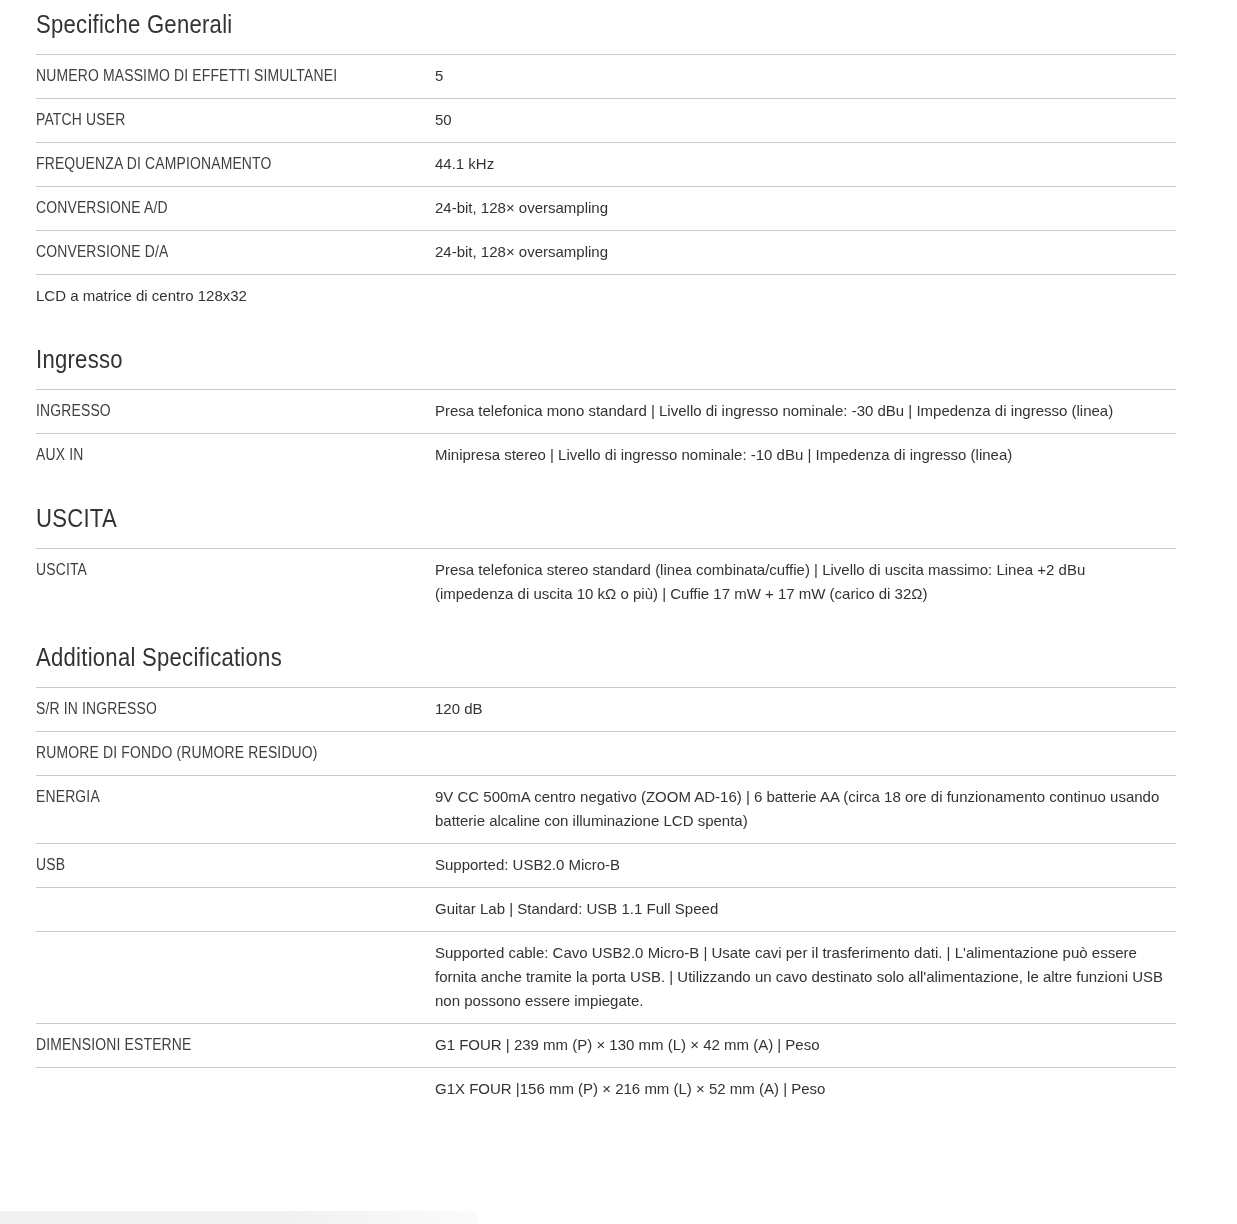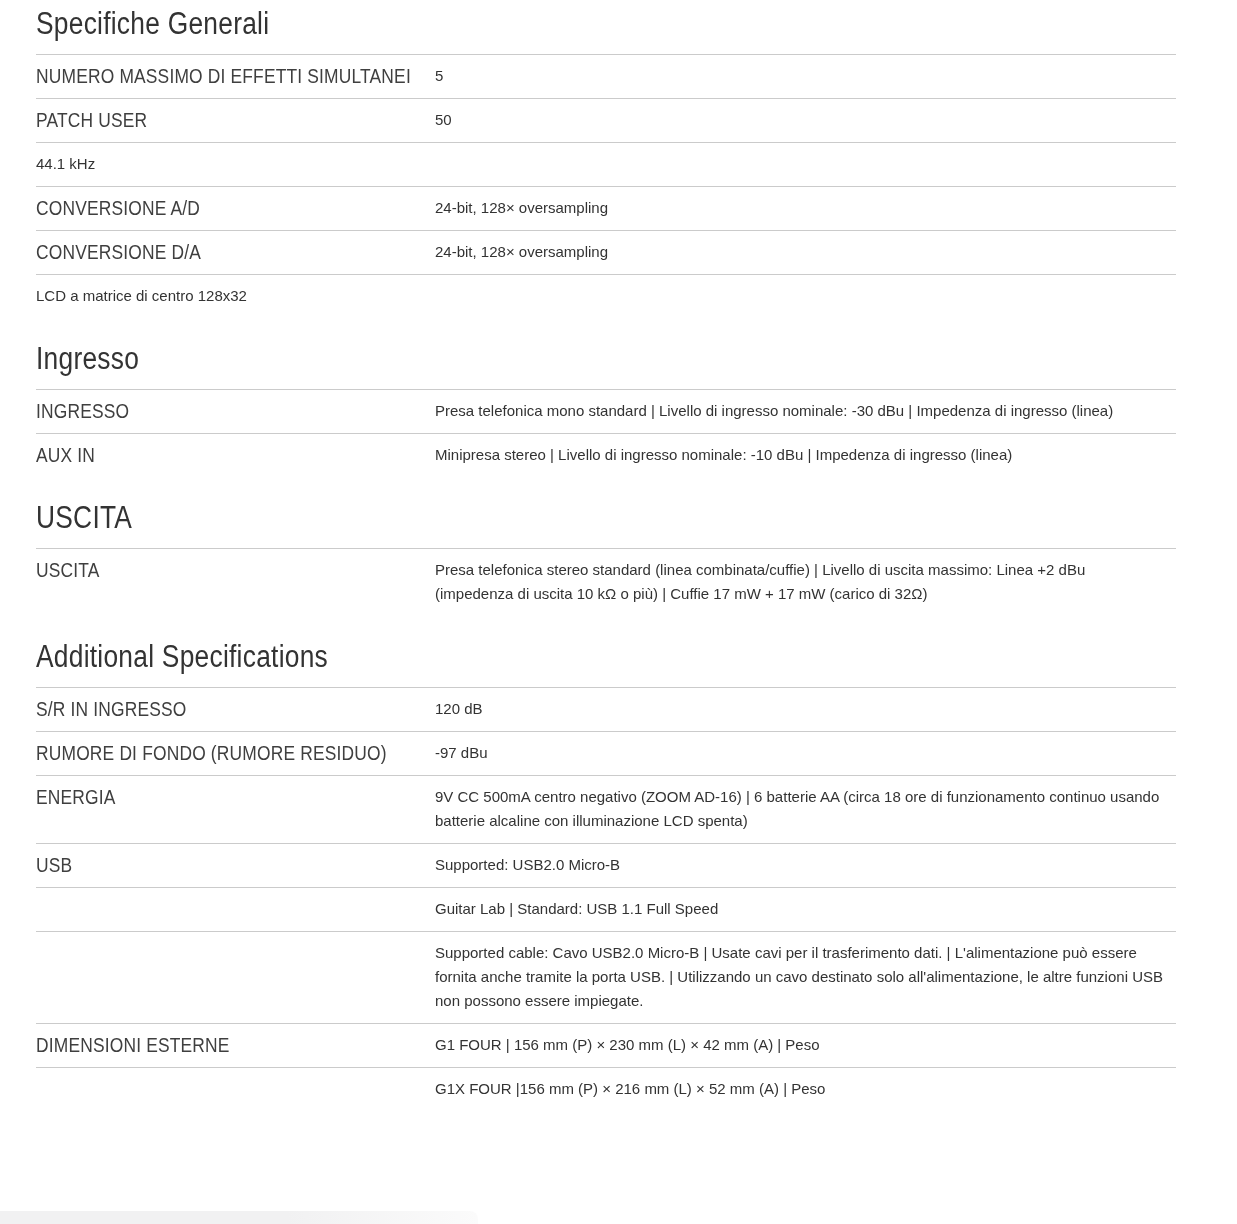--- a/index.html
+++ b/index.html
@@ -15,21 +15,21 @@
   }
   main {
     padding: 6px 61px 0 36px;
   }
   section { margin-top: 0; }
   section + section { margin-top: 23px; }
 
   h2 {
     font-weight: 500;
     color: var(--heading-color, #333);
-    font-size: 31px;
+    font-size: 26px;
     line-height: 36px;
     margin: 0 0 12px 0;
     letter-spacing: 0.3px;
   }
   
   .cond {
     display: inline-block;
     transform: scaleX(0.85);
     transform-origin: 0 50%;
     white-space: nowrap;
@@ -38,21 +38,21 @@
   .spec-table { width: 100%; }
   .subrow {
     display: grid;
     grid-template-columns: 399px 1fr;
     align-items: start;
     border-top: 1px solid var(--divider-color, #cbcbcb);
     padding: 9px 0 10px 0;
   }
   .label-cell {
     color: var(--label-color, #3f3f3f);
-    font-size: 20px;
+    font-size: 16px;
     line-height: 24px;
     letter-spacing: 0.2px;
   }
   .label-cell .cond { transform: scaleX(0.87); }
   .value-cell {
     color: var(--value-color, #333);
     font-size: 15px;
     line-height: 24px;
     padding-right: 10px;
   }
@@ -78,20 +78,21 @@
     <div class="label-cell"><span class="cond">NUMERO MASSIMO DI EFFETTI SIMULTANEI</span></div>
     <div class="value-cell">5</div>
   </div>
 
   <div class="subrow">
     <div class="label-cell"><span class="cond">PATCH USER</span></div>
     <div class="value-cell">50</div>
   </div>
 
   <div class="subrow">
+    <div class="label-cell"><span class="cond">FREQUENZA DI CAMPIONAMENTO</span></div>
     <div class="value-cell">44.1 kHz</div>
   </div>
 
   <div class="subrow">
     <div class="label-cell"><span class="cond">CONVERSIONE A/D</span></div>
     <div class="value-cell">24-bit, 128× oversampling</div>
   </div>
 
   <div class="subrow">
     <div class="label-cell"><span class="cond">CONVERSIONE D/A</span></div>
@@ -133,21 +134,20 @@
   <section>
     <h2><span class="cond">Additional Specifications</span></h2>
     <div class="spec-table">
   <div class="subrow">
     <div class="label-cell"><span class="cond">S/R IN INGRESSO</span></div>
     <div class="value-cell">120 dB</div>
   </div>
 
   <div class="subrow">
     <div class="label-cell"><span class="cond">RUMORE DI FONDO (RUMORE RESIDUO)</span></div>
-    <div class="value-cell">-97 dBu</div>
   </div>
 
   <div class="subrow">
     <div class="label-cell"><span class="cond">ENERGIA</span></div>
     <div class="value-cell">9V CC 500mA centro negativo (ZOOM AD-16) | 6 batterie AA (circa 18 ore di funzionamento continuo usando batterie alcaline con illuminazione LCD spenta)</div>
   </div>
 
   <div class="subrow">
     <div class="label-cell"><span class="cond">USB</span></div>
     <div class="value-cell">Supported: USB2.0 Micro-B</div>
@@ -158,21 +158,21 @@
     <div class="value-cell">Guitar Lab | Standard: USB 1.1 Full Speed</div>
   </div>
 
   <div class="subrow">
     <div class="label-cell"><span class="cond"></span></div>
     <div class="value-cell">Supported cable: Cavo USB2.0 Micro-B | Usate cavi per il trasferimento dati. | L'alimentazione può essere fornita anche tramite la porta USB. | Utilizzando un cavo destinato solo all'alimentazione, le altre funzioni USB non possono essere impiegate.</div>
   </div>
 
   <div class="subrow">
     <div class="label-cell"><span class="cond">DIMENSIONI ESTERNE</span></div>
-    <div class="value-cell">G1 FOUR | 156 mm (P) × 230 mm (L) × 42 mm (A) | Peso</div>
+    <div class="value-cell">G1 FOUR | 239 mm (P) × 130 mm (L) × 42 mm (A) | Peso</div>
   </div>
 
   <div class="subrow">
     <div class="label-cell"><span class="cond"></span></div>
     <div class="value-cell">G1X FOUR |156 mm (P) × 216 mm (L) × 52 mm (A) | Peso</div>
   </div>
 </div>
   </section>
 </main>
 

